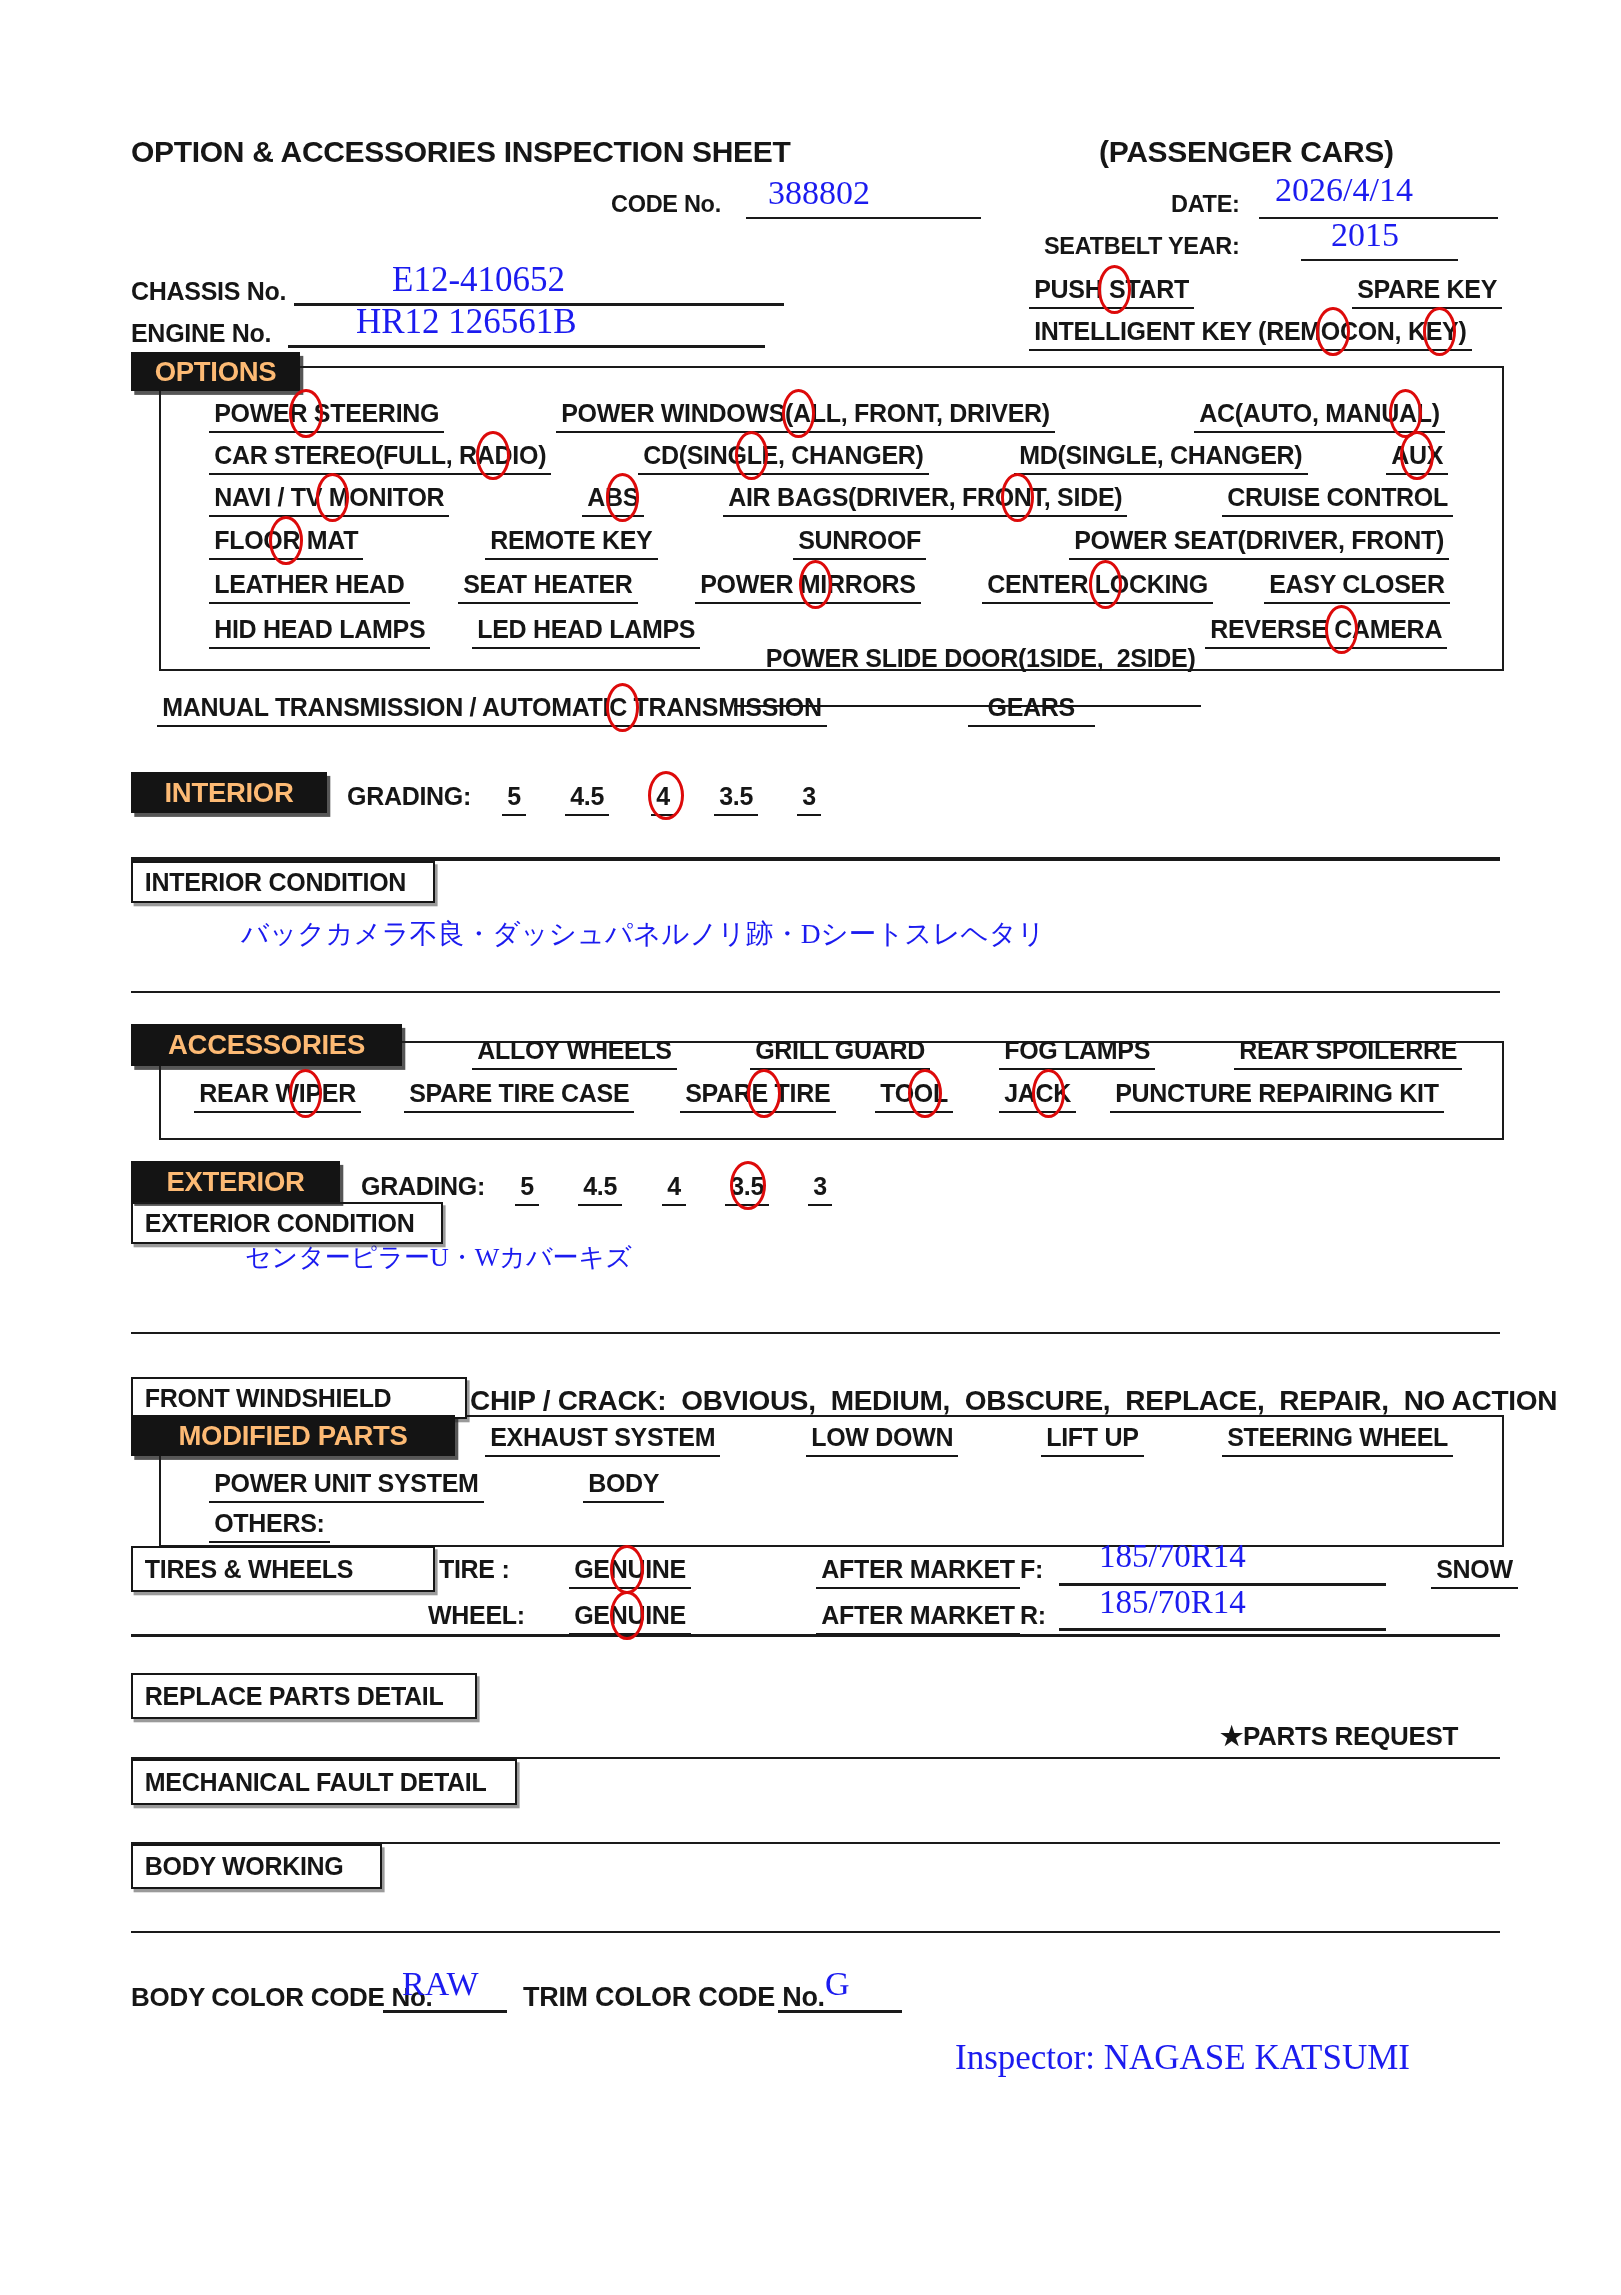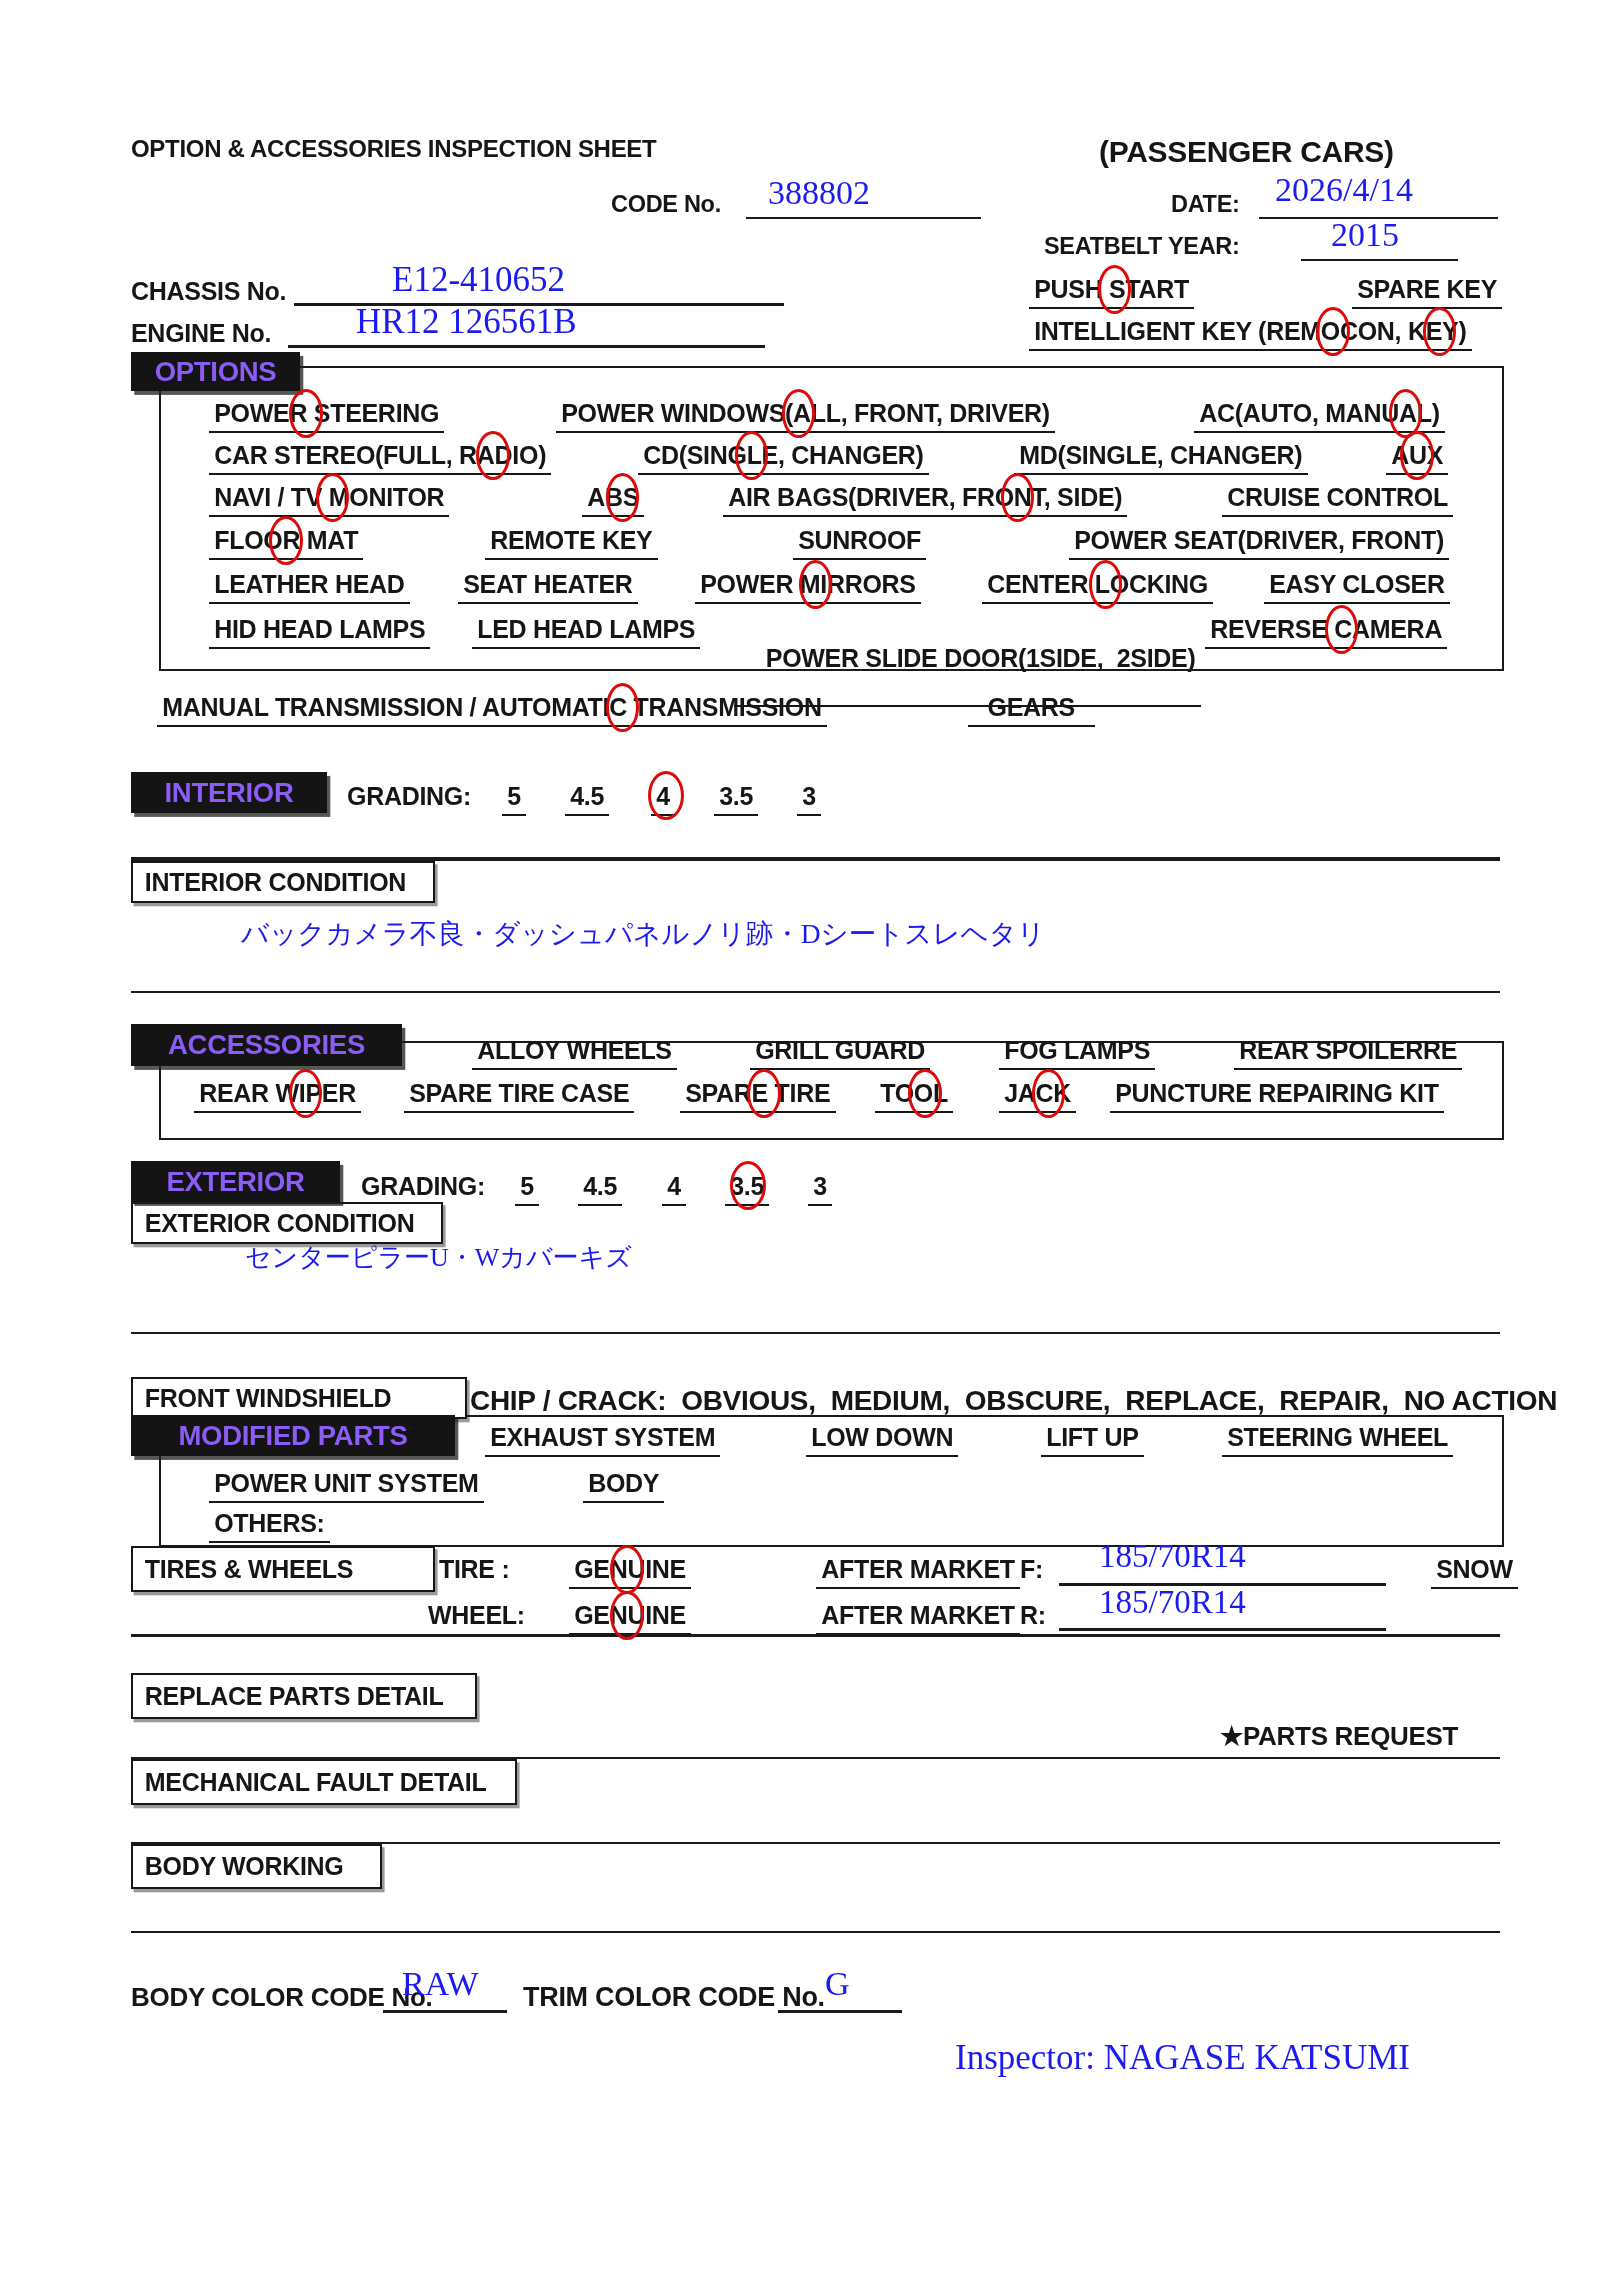--- a/index.html
+++ b/index.html
@@ -6,41 +6,41 @@
   .sheet {
     position:relative; width:1622px; height:2295px; background:#ffffff;
     font-family:"Liberation Sans", sans-serif; color:#161616; overflow:hidden;
   }
   .t { position:absolute; white-space:nowrap; font-size:25px; font-weight:600; letter-spacing:-0.3px; }
   .pre { white-space:pre; }
   .u { border-bottom:2px solid #161616; padding:0 5.2px 3.3px 5.2px; }
   .rule { position:absolute; background:#1a1a1a; }
   .box-rect { position:absolute; border:2px solid #1a1a1a; }
   .black-label {
-    position:absolute; background:#141414; color:#8b5cf6; font-weight:700; font-size:27.5px;
+    position:absolute; background:#141414; color:#fdba74; font-weight:700; font-size:27.5px;
     display:flex; align-items:center; justify-content:center; letter-spacing:-0.3px;
     box-shadow:3.3px 3.9px 0 rgba(30,30,30,0.75); z-index:5;
   }
   .white-box {
     position:absolute; background:#ffffff; border:2px solid #161616; font-weight:600; font-size:25px;
     display:flex; align-items:center; padding-left:11.8px; letter-spacing:-0.3px;
     box-shadow:2.6px 3.3px 0 rgba(30,30,30,0.45); z-index:4; white-space:nowrap;
   }
   .blue { color:#1b1bef; font-family:"Liberation Serif", serif; font-weight:500; letter-spacing:0; }
   .ring {
     position:absolute; top:-9.8px; width:27.5px; height:43px;
     border:3.3px solid #dd0a0a; border-radius:50%; background:transparent; z-index:6;
   }
 </style>
 </head>
 <body>
 
 <div class="sheet">
 
-  <div class="t" style="left:131px; top:135px; font-size:24px; font-weight:700;">OPTION &amp; ACCESSORIES INSPECTION SHEET</div>
+  <div class="t" style="left:131px; top:135px; font-size:30px; font-weight:700;">OPTION &amp; ACCESSORIES INSPECTION SHEET</div>
   <div class="t" style="left:1099px; top:135px; font-size:30px; font-weight:700;">(PASSENGER CARS)</div>
 
   <div class="t" style="left:611px; top:191px; font-size:23.5px;">CODE No.</div>
   <div class="rule" style="left:746px; top:217px; width:235px; height:2px;"></div>
   <div class="t blue" style="left:768px; top:174px; font-size:34px;">388802</div>
 
   <div class="t" style="left:1171px; top:191px; font-size:23.5px;">DATE:</div>
   <div class="rule" style="left:1259px; top:217px; width:239px; height:2px;"></div>
   <div class="t blue" style="left:1275px; top:171px; font-size:34px;">2026/4/14</div>
 

